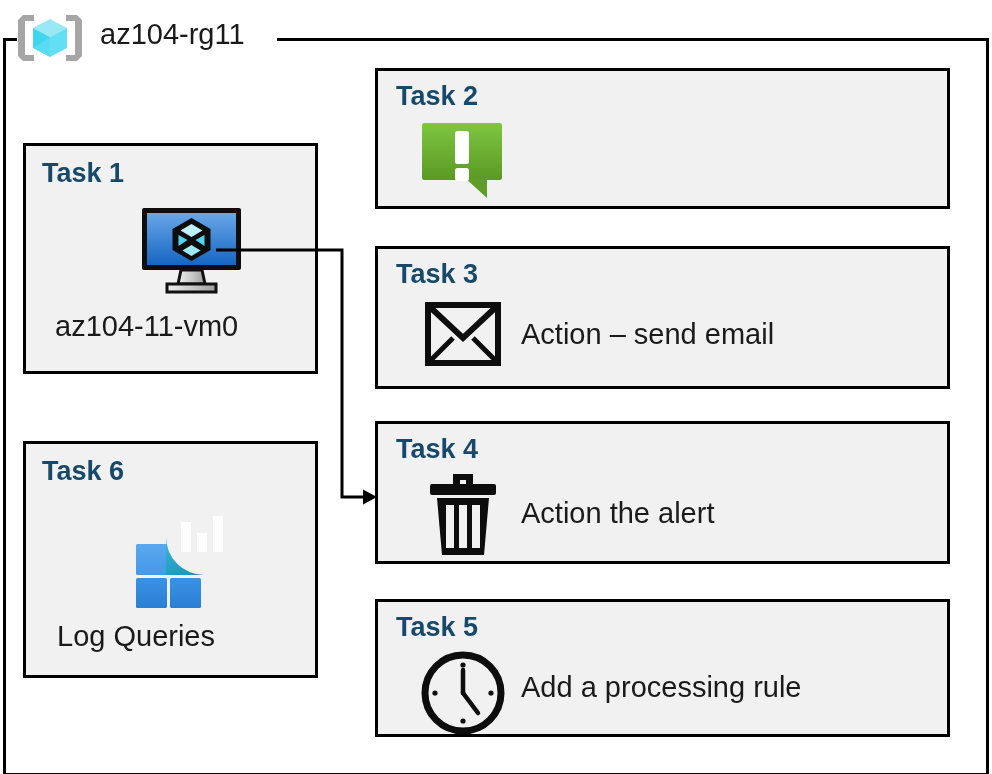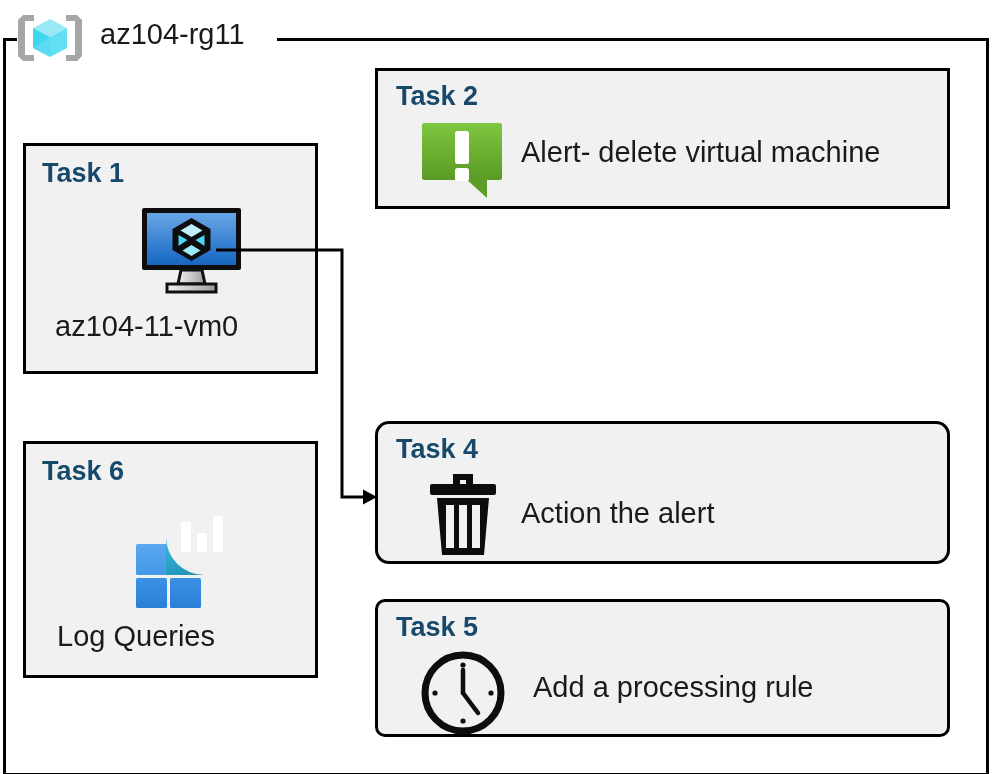--- a/index.html
+++ b/index.html
@@ -103,38 +103,38 @@
   #task1-icon  { left: 113px; top: 60px; width: 105px; height: 90px; }
   #task1-label { left: 29px;  top: 163px; text-align: right; }
 
   #task6-title { left: 16px; top: 12px; text-align: right; }
   #task6-icon  { left: 100px; top: 48px; width: 116px; height: 116px; }
   #task6-label { left: 31px;  top: 175px; text-align: center; }
 
   
   #card-task2 { left: 375px; top: 58px;  width: 575px; height: 141px; }
   #card-task3 { left: 375px; top: 236px; width: 575px; height: 143px; }
-  #card-task4 { left: 375px; top: 411px; width: 575px; height: 143px; border-radius: 14px; }
-  #card-task5 { left: 375px; top: 589px; width: 575px; height: 138px; border-radius: 10px; }
+  #card-task4 { left: 375px; top: 411px; width: 575px; height: 143px; }
+  #card-task5 { left: 375px; top: 589px; width: 575px; height: 138px; }
 
   #task2-title { left: 18px; top: 10px; }
   #task2-icon  { left: 43px; top: 47px; width: 82px; height: 82px; }
   #task2-label { left: 143px; top: 64px; }
 
   #task3-title { left: 18px; top: 10px; }
   #task3-icon  { left: 47px; top: 53px; width: 76px; height: 64px; }
   #task3-label { left: 143px; top: 68px; }
 
   #task4-title { left: 18px; top: 10px; }
   #task4-icon  { left: 50px; top: 48px; width: 70px; height: 85px; }
   #task4-label { left: 143px; top: 72px; }
 
   #task5-title { left: 18px; top: 10px; }
   #task5-icon  { left: 42px; top: 48px; width: 86px; height: 86px; }
-  #task5-label { left: 143px; top: 68px; margin-left: 12px; }
+  #task5-label { left: 143px; top: 68px; }
 
   
   .connector {
     position: absolute;
     left: 0; top: 0;
     width: 992px;
     height: 774px;
     pointer-events: none;
   }
 </style>
@@ -244,23 +244,34 @@
             <stop offset="1" stop-color="#5a9a24"></stop>
           </linearGradient>
         </defs>
         <rect x="1" y="5" width="80" height="57" rx="2.5" fill="url(#alertGrad)"></rect>
         <path d="M44 60 L66 60 L66 80 Z" fill="#5e9d27"></path>
 
         <rect x="34" y="13" width="14" height="33" rx="2.5" fill="#ffffff"></rect>
         <rect x="34" y="50" width="14" height="13" rx="2.5" fill="#ffffff"></rect>
       </svg>
     </span>
-    <div class="card-label" id="task2-label">Alert- delete virtual machine</div>
-  </div>
-
+  </div>
+
+  <div class="card" id="card-task3">
+    <div class="card-title" id="task3-title">Task 3</div>
+    <span class="card-icon" id="task3-icon">
+      <svg viewBox="0 0 76 64" width="76" height="64" xmlns="http://www.w3.org/2000/svg">
+        <rect x="3" y="3" width="70" height="58" fill="none" stroke="#0d0d0d" stroke-width="6"></rect>
+        <path d="M6 6 L38 36 L70 6" fill="none" stroke="#0d0d0d" stroke-width="6"></path>
+        <path d="M6 58 L28 36" fill="none" stroke="#0d0d0d" stroke-width="5"></path>
+        <path d="M70 58 L48 36" fill="none" stroke="#0d0d0d" stroke-width="5"></path>
+      </svg>
+    </span>
+    <div class="card-label" id="task3-label">Action – send email</div>
+  </div>
 
   <div class="card" id="card-task4">
     <div class="card-title" id="task4-title">Task 4</div>
     <span class="card-icon" id="task4-icon">
       <svg viewBox="0 0 70 85" width="70" height="85" xmlns="http://www.w3.org/2000/svg">
 
         <path d="M25 2 L45 2 L45 12 L38 12 L38 8 L32 8 L32 12 L25 12 Z" fill="#0d0d0d"></path>
 
         <rect x="2" y="12" width="66" height="11" rx="2" fill="#0d0d0d"></rect>
 

